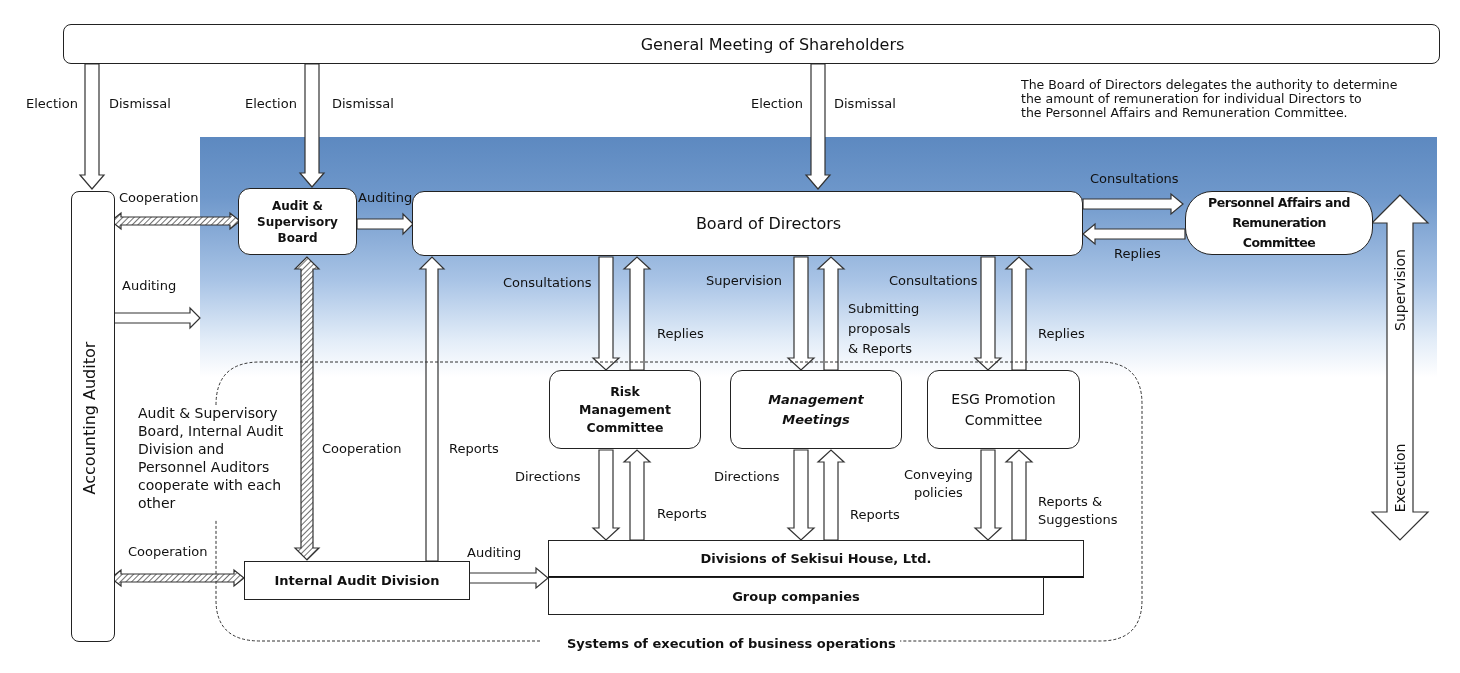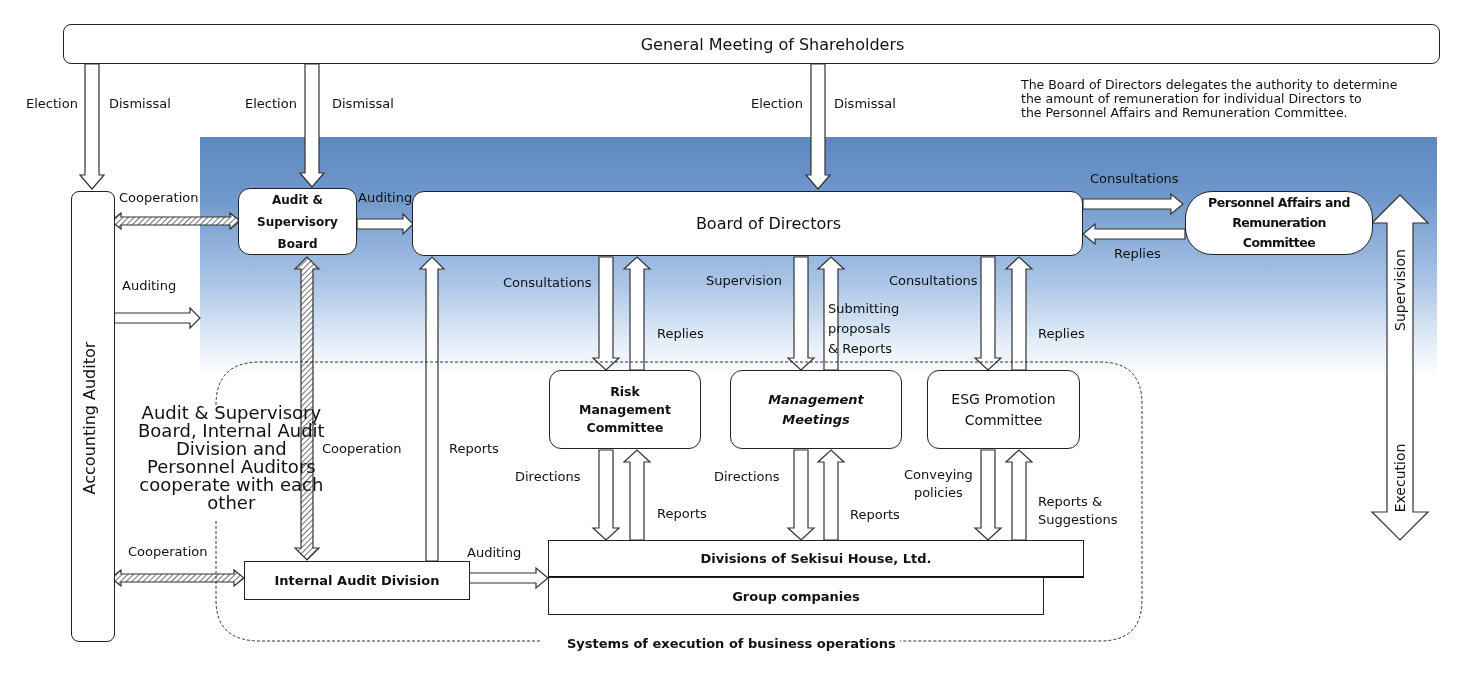--- a/index.html
+++ b/index.html
@@ -58,21 +58,21 @@
 </svg>
 
 <div class="box rounded" style="left:63px;top:24px;width:1377px;height:40px;border-radius:8px;font-size:16px;">
     <span>General Meeting of Shareholders</span>
   </div>
 
 <div class="box rounded" style="left:412px;top:191px;width:671px;height:65px;font-size:16px;">
     <span>Board of Directors</span>
   </div>
 
-<div class="box rounded bold" style="left:238px;top:188px;width:119px;height:67px;font-size:12px;line-height:22px;padding:4px 18px;">
+<div class="box rounded bold" style="left:238px;top:188px;width:119px;height:67px;font-size:12px;line-height:16px;padding:4px 18px;">
     <span>Audit &amp; Supervisory Board</span>
   </div>
 
 <div class="box rounded" style="left:1185px;top:191px;width:188px;height:64px;font-size:12.5px;line-height:20px;letter-spacing:-0.5px;font-weight:bold;padding:0 14px;border-radius:27px;">
     <span>Personnel Affairs and Remuneration Committee</span>
   </div>
 
 <div class="box rounded" style="left:71px;top:191px;width:38px;height:451px;border-radius:8px;"></div>
 <div class="vtext" style="left:-10px;top:408px;width:200px;height:20px;text-align:center;font-size:16px;">Accounting  Auditor</div>
 
@@ -99,21 +99,21 @@
     <span>Group companies</span>
   </div>
 
 <div class="lbl bold" style="left:563px;top:635px;font-size:13px;background:#fff;padding:0 4px;">Systems of execution of business operations</div>
 
 <div class="note" style="left:1021px;top:78px;">
   <div>The Board of Directors delegates the authority to determine</div>
   <div>the amount of remuneration for individual Directors to</div>
   <div>the Personnel Affairs and Remuneration Committee.</div>
 </div>
-<div class="note" style="left:138px;top:404px;font-size:18px;line-height:18px;text-align:center;">
+<div class="note" style="left:138px;top:404px;font-size:14px;line-height:18px;">
   <div>Audit &amp; Supervisory</div>
   <div>Board, Internal Audit</div>
   <div>Division and</div>
   <div>Personnel Auditors</div>
   <div>cooperate with each</div>
   <div>other</div>
 </div>
 
 <div class="lbl" style="left:26px;top:95px;">Election</div>
 <div class="lbl" style="left:109px;top:95px;">Dismissal</div>
@@ -124,21 +124,21 @@
 
 <div class="lbl" style="left:119px;top:189px;">Cooperation</div>
 <div class="lbl" style="left:358px;top:189px;">Auditing</div>
 <div class="lbl" style="left:122px;top:277px;">Auditing</div>
 <div class="lbl" style="left:1090px;top:170px;">Consultations</div>
 <div class="lbl" style="left:1114px;top:245px;">Replies</div>
 
 <div class="lbl" style="left:503px;top:274px;">Consultations</div>
 <div class="lbl" style="left:657px;top:325px;">Replies</div>
 <div class="lbl" style="left:706px;top:272px;">Supervision</div>
-<div class="lbl" style="left:828px;top:299px;line-height:20px;">
+<div class="lbl" style="left:848px;top:299px;line-height:20px;">
   <div>Submitting</div>
   <div>proposals</div>
   <div>&amp; Reports</div>
 </div>
 <div class="lbl" style="left:889px;top:272px;">Consultations</div>
 <div class="lbl" style="left:1038px;top:325px;">Replies</div>
 
 <div class="lbl" style="left:322px;top:440px;">Cooperation</div>
 <div class="lbl" style="left:449px;top:440px;">Reports</div>
 <div class="lbl" style="left:515px;top:468px;">Directions</div>

